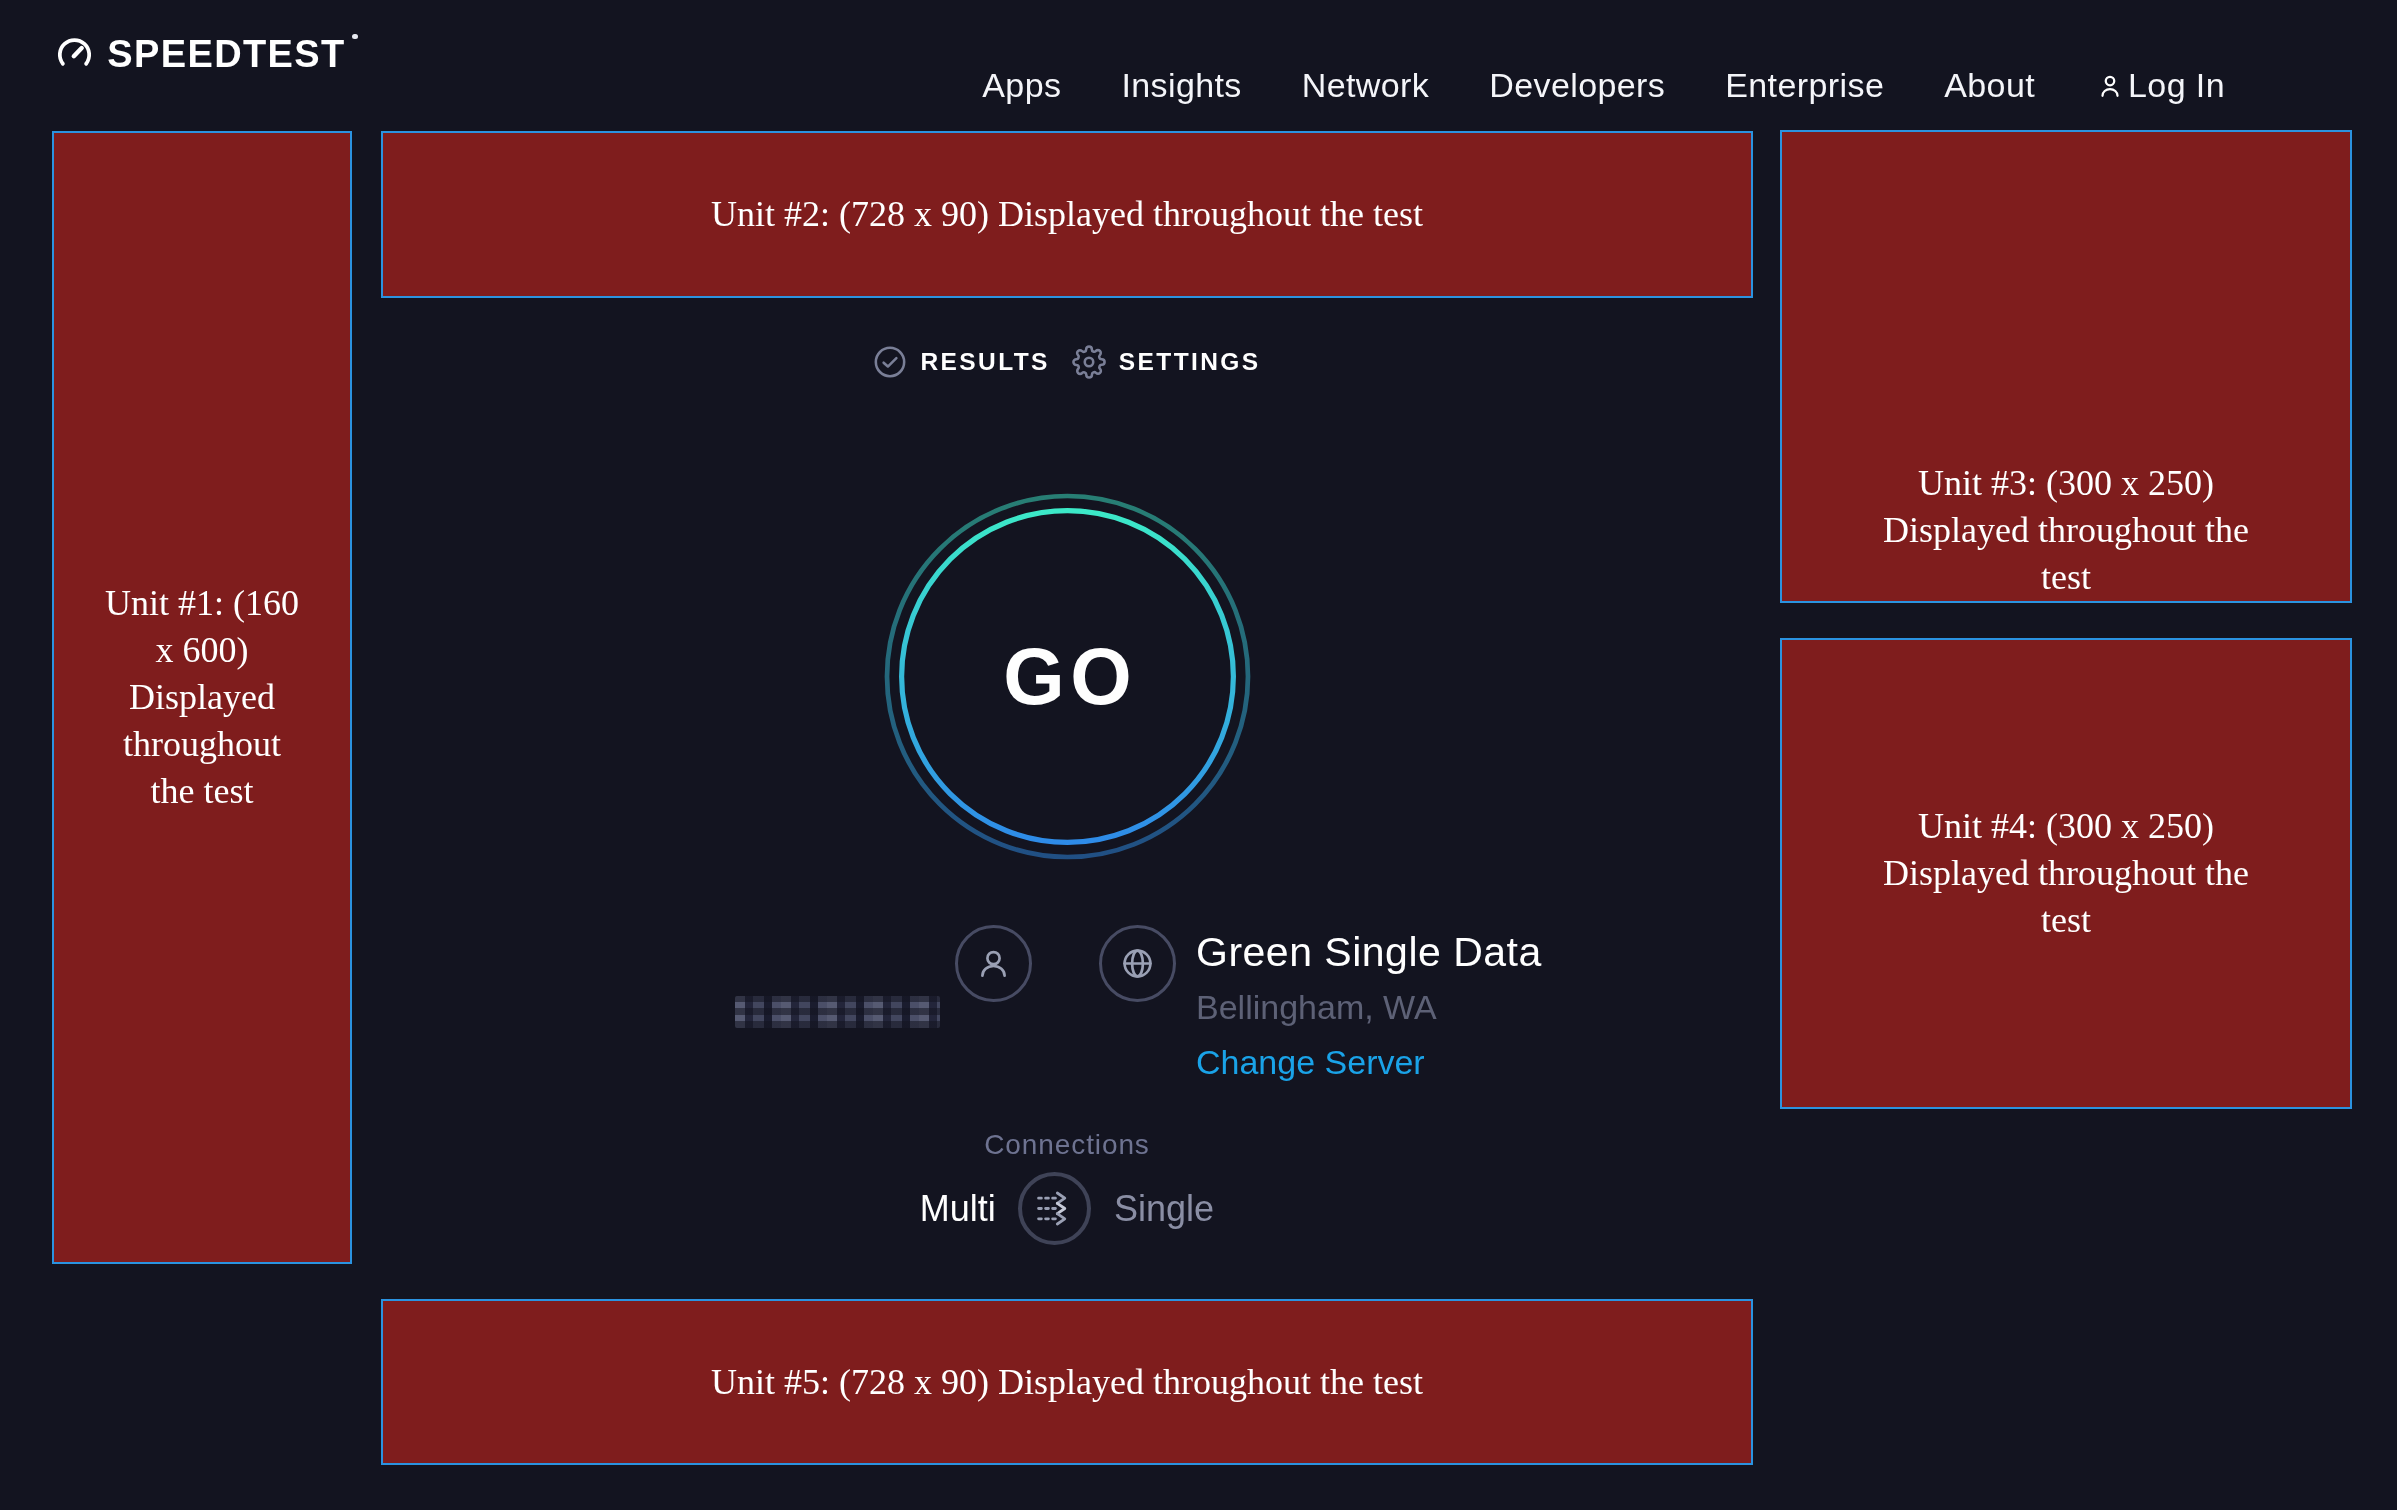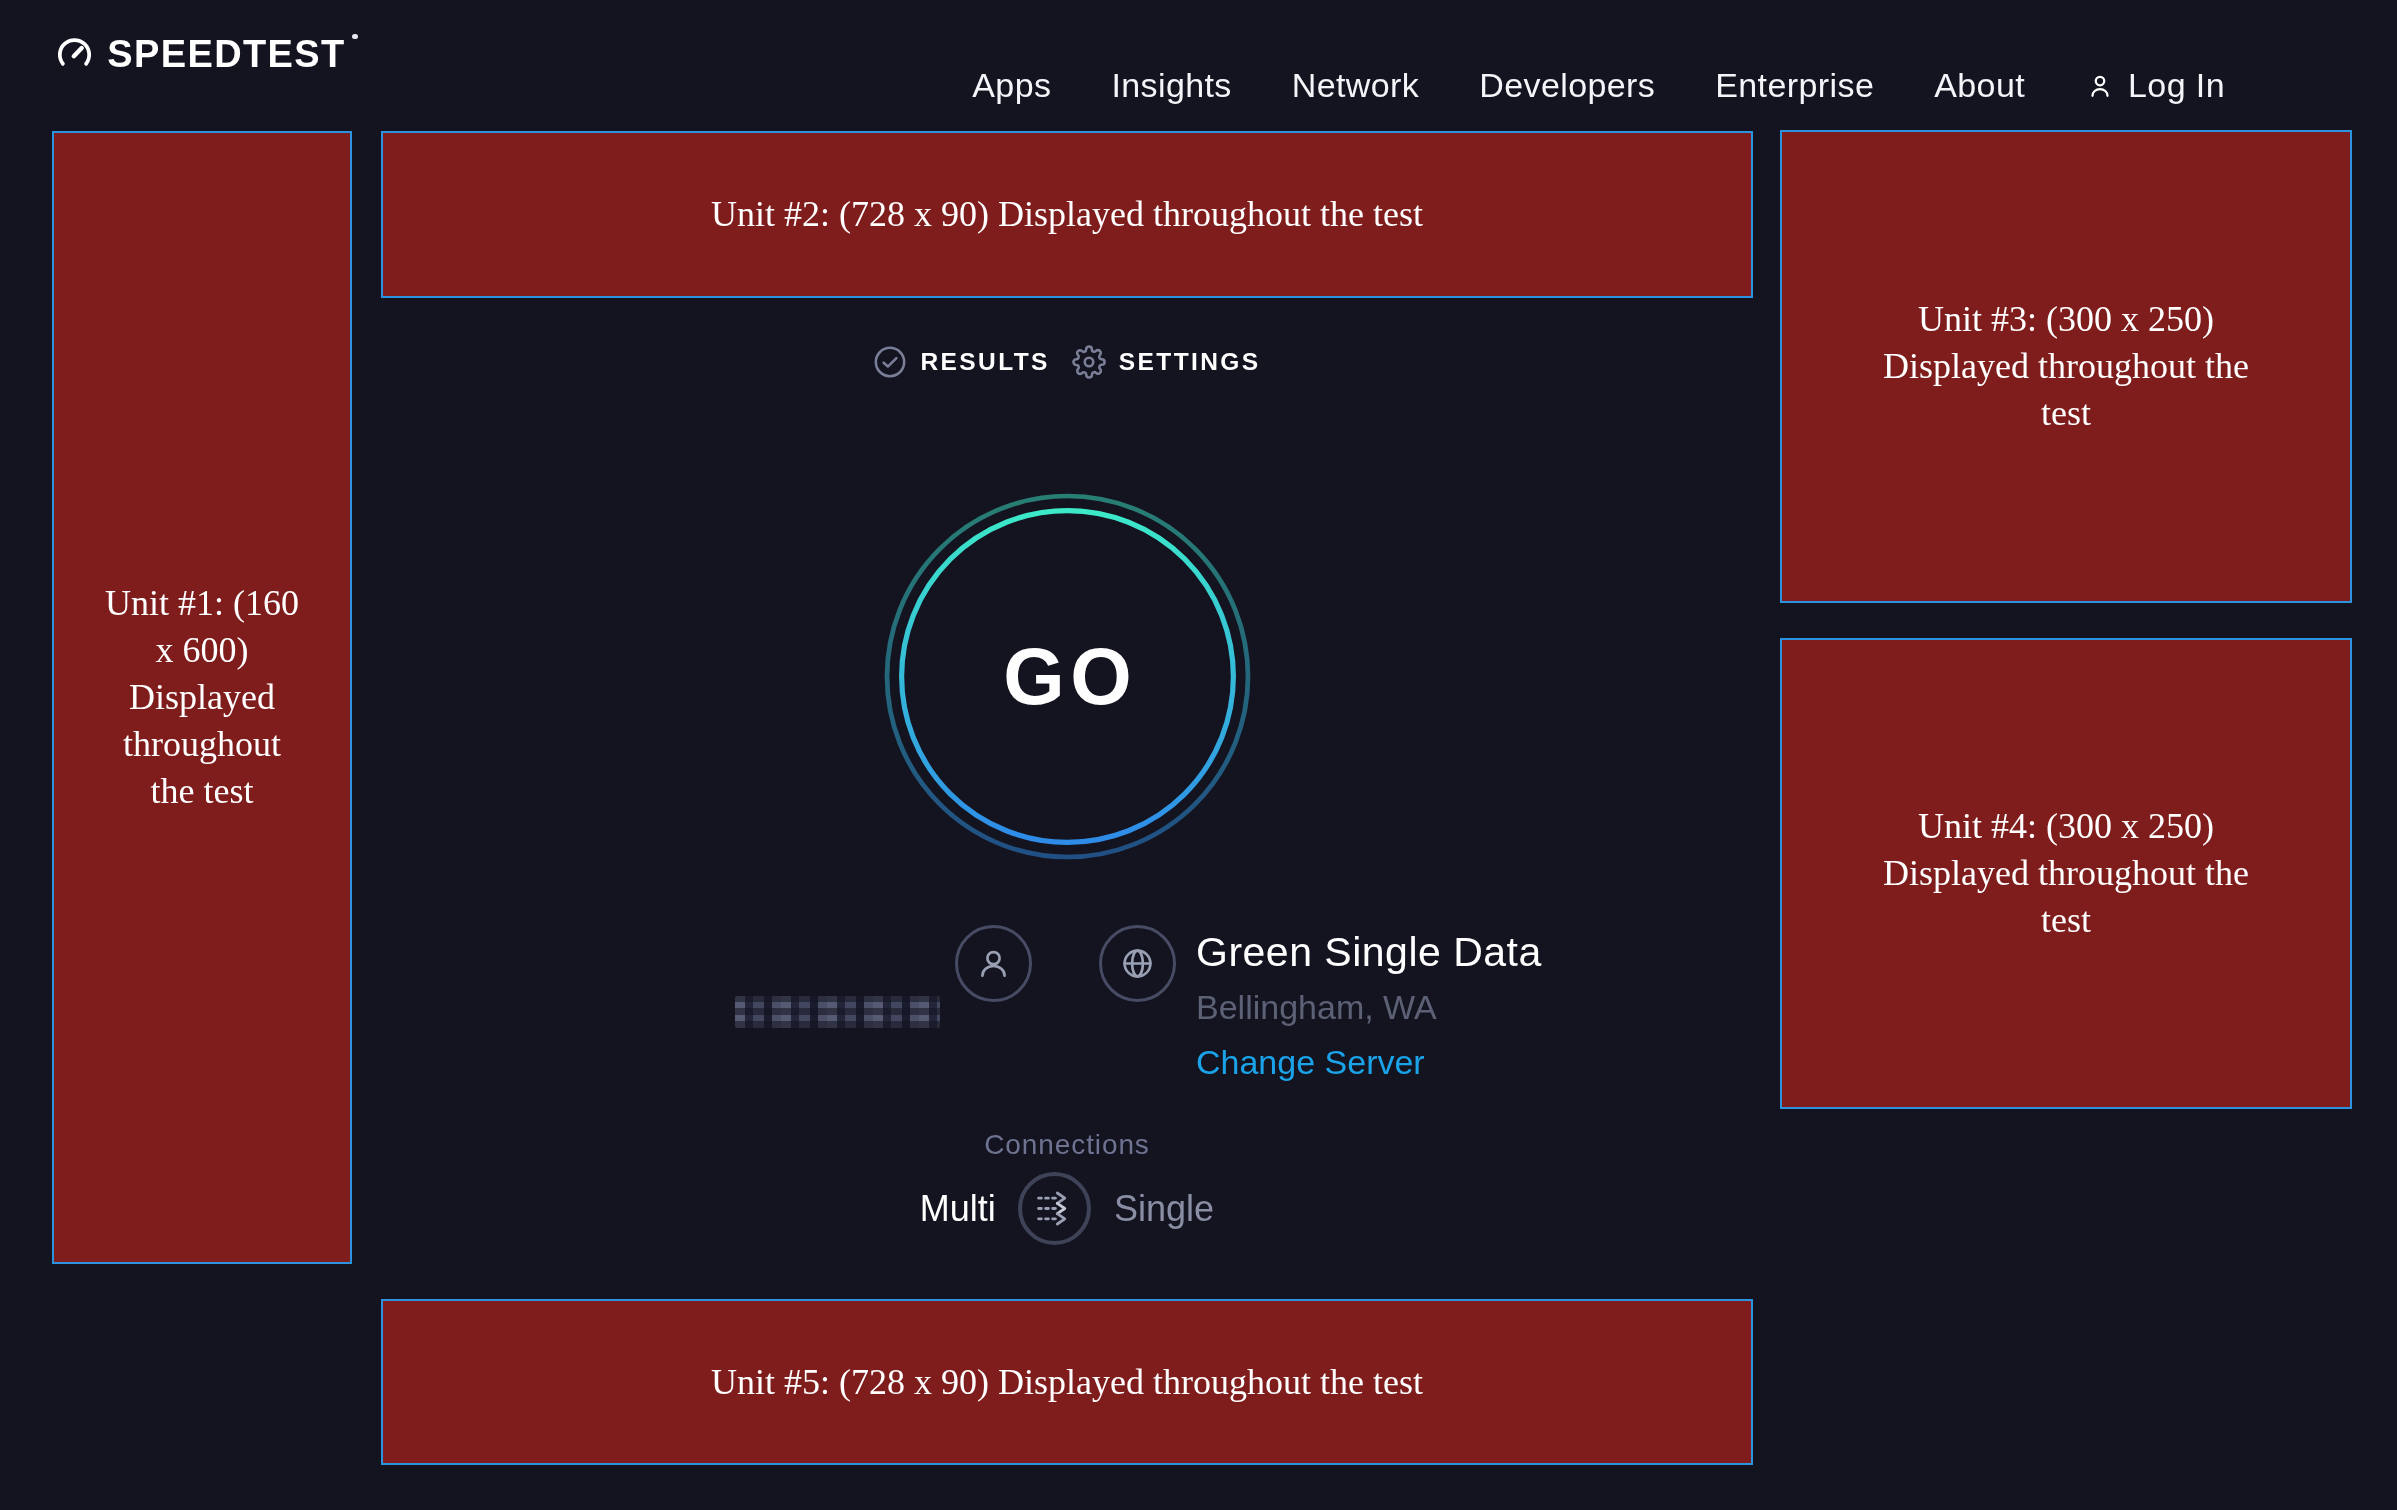--- a/index.html
+++ b/index.html
@@ -12,32 +12,32 @@
   .page { position:absolute; inset:0; }
 
   
   .header { position:absolute; left:0; top:0; width:2304px; height:105px; }
   .logo { position:absolute; left:54px; top:28px; height:53px; display:flex; align-items:center; gap:12.2px; cursor:pointer; }
   .logo svg { width:41px; height:41px; }
   .logo-text { color:#ffffff; font-size:38px; font-weight:700; letter-spacing:1.4px; line-height:41px; }
   .tm-dot { width:5.6px; height:5.6px; border-radius:50%; background:#e7e9f0; align-self:flex-start; margin-top:5.6px; margin-left:-5.6px; }
   .nav { position:absolute; right:79px; top:0; height:105px; display:flex; align-items:flex-end; gap:60px; }
   .nav-link { color:#f4f5f9; font-size:34px; letter-spacing:0.4px; cursor:pointer; text-decoration:none; }
-  .login { display:flex; align-items:center; gap:13px; }
+  .login { display:flex; align-items:center; gap:3px; }
   .login svg { width:30px; height:30px; }
 
   
   .ad {
     position:absolute; background:#7f1d1d; border:2.8px solid #2b93e0;
     display:flex; align-items:center; justify-content:center; text-align:center;
     color:#ffffff; font-size:36px; line-height:47px; cursor:pointer;font-family:Liberation Serif, serif;
   }
   .ad-1 { left:52px;  top:131px;  width:300px;  height:1133px; }
   .ad-2 { left:381px; top:131px;  width:1372px; height:167px; }
-  .ad-3 { left:1780px; top:130px; width:572px;  height:473px; }
+  .ad-3 { left:1780px; top:130px; width:572px;  height:473px;align-items:flex-end; }
   .ad-4 { left:1780px; top:638px; width:572px;  height:471px; }
   .ad-5 { left:381px; top:1299px; width:1372px; height:166px; }
   .ad-1 .ad-text { max-width:198px; }
   .ad-3 .ad-text, .ad-4 .ad-text { max-width:377px; }
 
   
   .tabs { position:absolute; left:381px; top:339px; width:1372px; height:45px;
           display:flex; justify-content:center; gap:22px; }
   .tab { display:flex; align-items:center; gap:13px; cursor:pointer; }
   .tab svg { width:34px; height:34px; }

